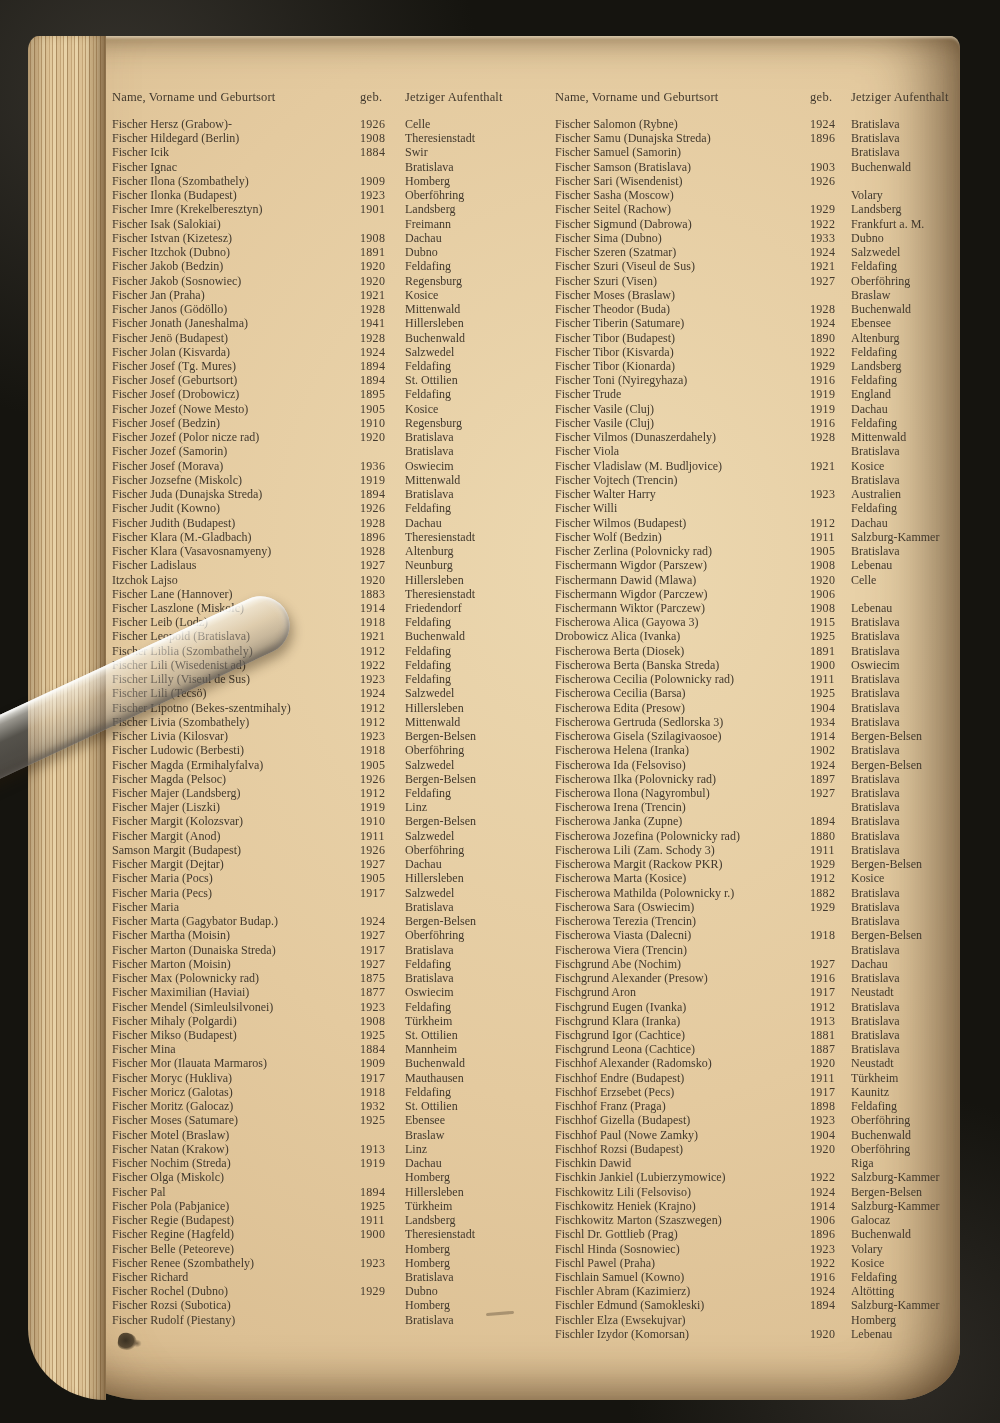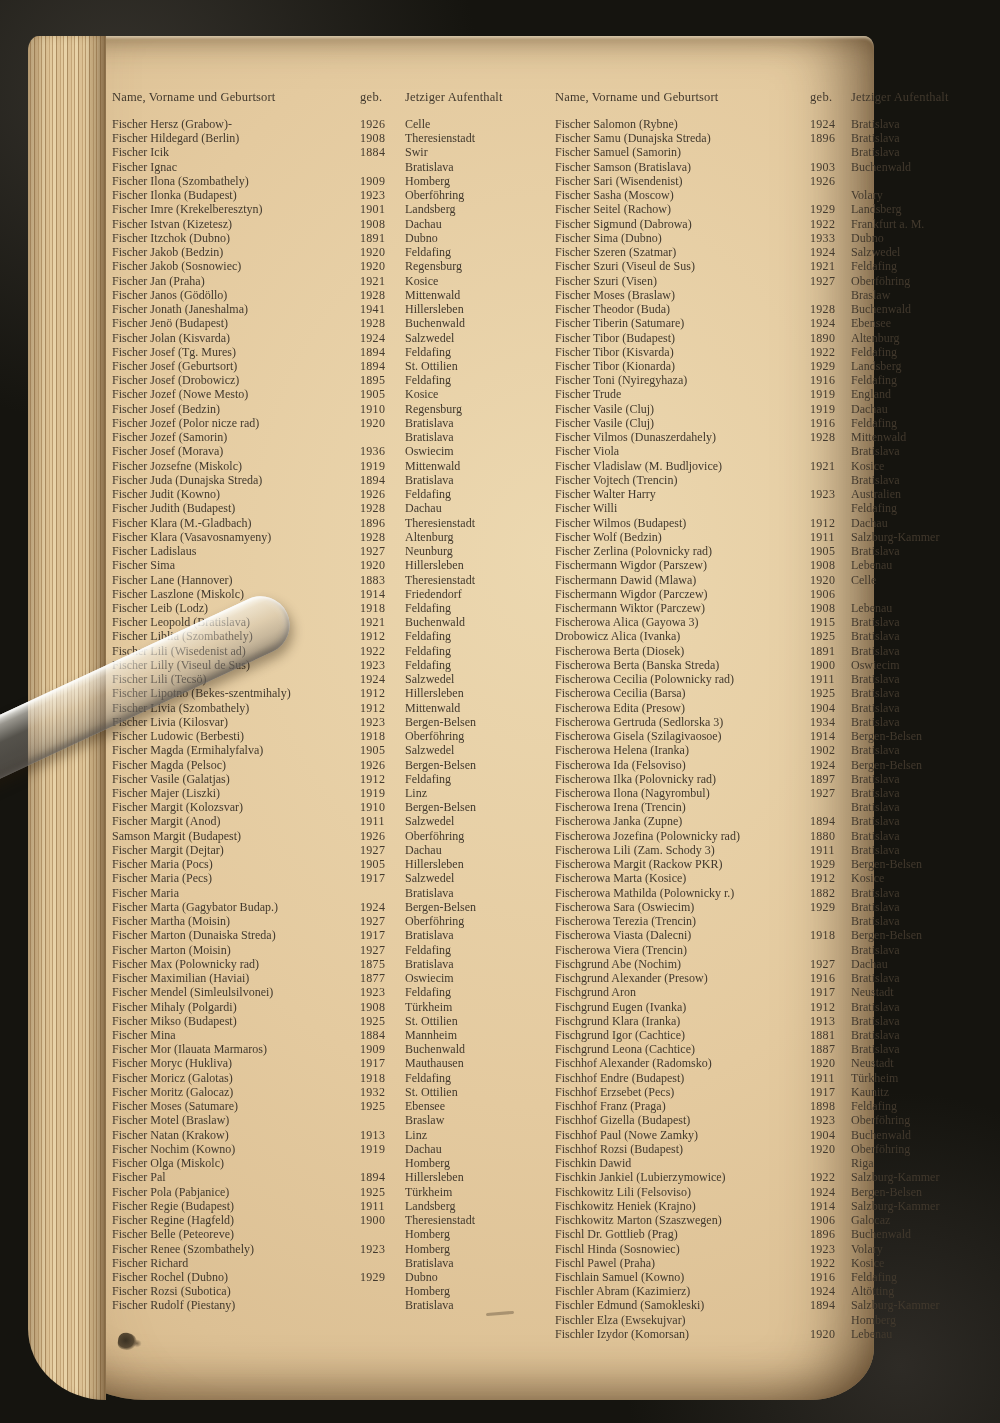--- a/index.html
+++ b/index.html
@@ -5,21 +5,21 @@
   html,body{margin:0;padding:0;}
   body{
     width:1000px;height:1423px;position:relative;overflow:hidden;
     background:
       radial-gradient(60% 40% at 12% 6%, #35322c 0%, rgba(30,28,25,0) 60%),
       radial-gradient(50% 35% at 90% 96%, #2e2b26 0%, rgba(30,28,25,0) 55%),
       #15140f;
     font-family:"Liberation Serif","DejaVu Serif",serif;
   }
   .page{
-    position:absolute;left:28px;top:36px;width:846px;height:1364px;
+    position:absolute;left:28px;top:36px;width:932px;height:1364px;
     border-radius:16px 10px 64px 118px / 22px 12px 52px 108px;
     background:
       radial-gradient(120% 90% at 62% 38%, #ecd8b0 0%, #e4ca9f 45%, #dcc094 72%, #cfae80 100%);
     box-shadow:
       inset 0 4px 3px -2px rgba(255,246,222,.55),
       inset 0 16px 26px -14px rgba(78,54,26,.50),
       inset -52px 0 66px -26px rgba(62,40,18,.60),
       inset 0 -34px 46px -24px rgba(72,48,22,.55),
       inset 110px 0 70px -70px rgba(128,96,58,.30);
   }
@@ -115,20 +115,25 @@
             <span class="c-name">Fischer Ilonka (Budapest)</span>
             <span class="c-geb">1923</span>
             <span class="c-ort">Oberföhring</span>
           </div>
           <div class="row">
             <span class="c-name">Fischer Imre (Krekelberesztyn)</span>
             <span class="c-geb">1901</span>
             <span class="c-ort">Landsberg</span>
           </div>
           <div class="row">
+            <span class="c-name">Fischer Isak (Salokiai)</span>
+            <span class="c-geb"></span>
+            <span class="c-ort">Freimann</span>
+          </div>
+          <div class="row">
             <span class="c-name">Fischer Istvan (Kizetesz)</span>
             <span class="c-geb">1908</span>
             <span class="c-ort">Dachau</span>
           </div>
           <div class="row">
             <span class="c-name">Fischer Itzchok (Dubno)</span>
             <span class="c-geb">1891</span>
             <span class="c-ort">Dubno</span>
           </div>
           <div class="row">
@@ -235,21 +240,21 @@
             <span class="c-name">Fischer Klara (Vasavosnamyeny)</span>
             <span class="c-geb">1928</span>
             <span class="c-ort">Altenburg</span>
           </div>
           <div class="row">
             <span class="c-name">Fischer Ladislaus</span>
             <span class="c-geb">1927</span>
             <span class="c-ort">Neunburg</span>
           </div>
           <div class="row">
-            <span class="c-name">Fischer Sima</span>
+            <span class="c-name">Itzchok Lajso</span>
             <span class="c-geb">1920</span>
             <span class="c-ort">Hillersleben</span>
           </div>
           <div class="row">
             <span class="c-name">Fischer Lane (Hannover)</span>
             <span class="c-geb">1883</span>
             <span class="c-ort">Theresienstadt</span>
           </div>
           <div class="row">
             <span class="c-name">Fischer Laszlone (Miskolc)</span>
@@ -310,21 +315,21 @@
             <span class="c-name">Fischer Magda (Ermihalyfalva)</span>
             <span class="c-geb">1905</span>
             <span class="c-ort">Salzwedel</span>
           </div>
           <div class="row">
             <span class="c-name">Fischer Magda (Pelsoc)</span>
             <span class="c-geb">1926</span>
             <span class="c-ort">Bergen-Belsen</span>
           </div>
           <div class="row">
-            <span class="c-name">Fischer Vasile (Galatjas)</span>
+            <span class="c-name">Fischer Majer (Landsberg)</span>
             <span class="c-geb">1912</span>
             <span class="c-ort">Feldafing</span>
           </div>
           <div class="row">
             <span class="c-name">Fischer Majer (Liszki)</span>
             <span class="c-geb">1919</span>
             <span class="c-ort">Linz</span>
           </div>
           <div class="row">
             <span class="c-name">Fischer Margit (Kolozsvar)</span>
@@ -440,21 +445,21 @@
             <span class="c-name">Fischer Motel (Braslaw)</span>
             <span class="c-geb"></span>
             <span class="c-ort">Braslaw</span>
           </div>
           <div class="row">
             <span class="c-name">Fischer Natan (Krakow)</span>
             <span class="c-geb">1913</span>
             <span class="c-ort">Linz</span>
           </div>
           <div class="row">
-            <span class="c-name">Fischer Nochim (Kowno)</span>
+            <span class="c-name">Fischer Nochim (Streda)</span>
             <span class="c-geb">1919</span>
             <span class="c-ort">Dachau</span>
           </div>
           <div class="row">
             <span class="c-name">Fischer Olga (Miskolc)</span>
             <span class="c-geb"></span>
             <span class="c-ort">Homberg</span>
           </div>
           <div class="row">
             <span class="c-name">Fischer Pal</span>

